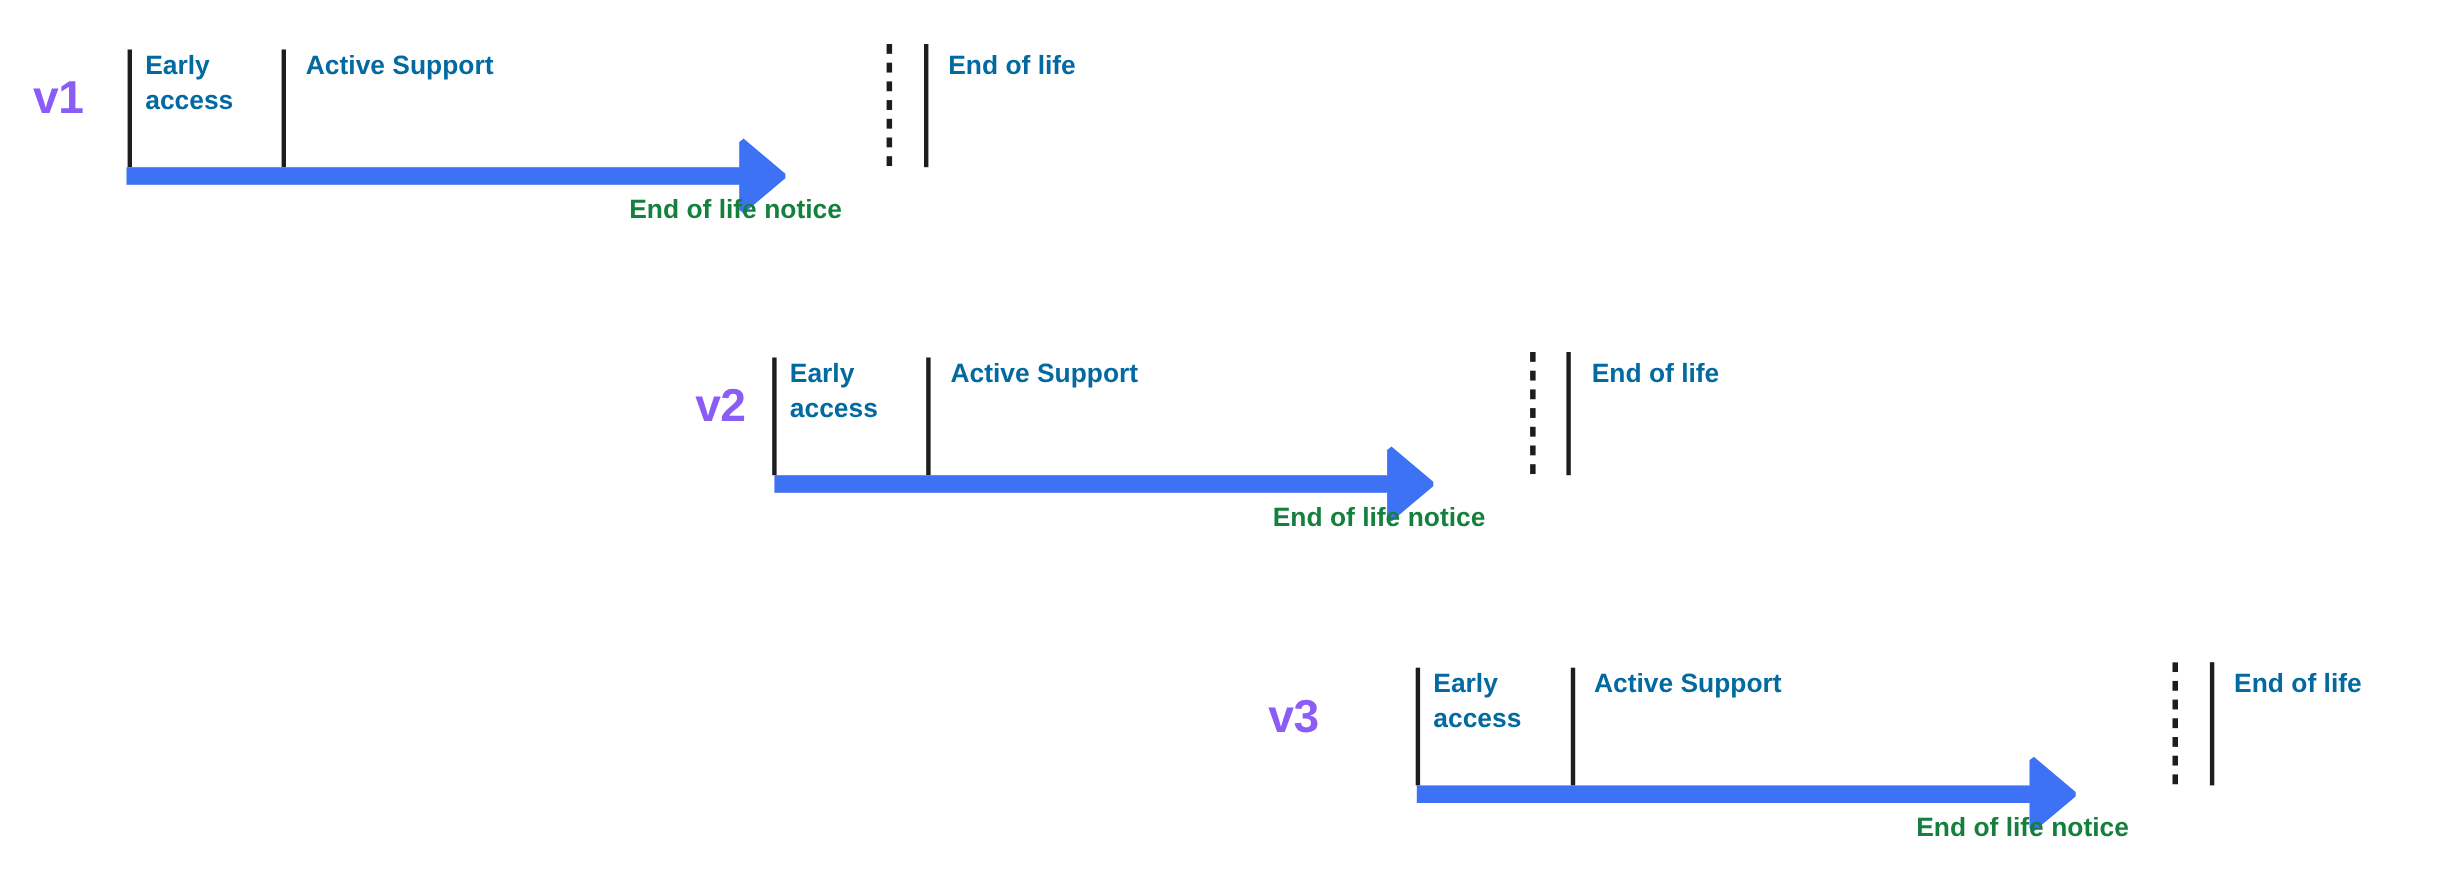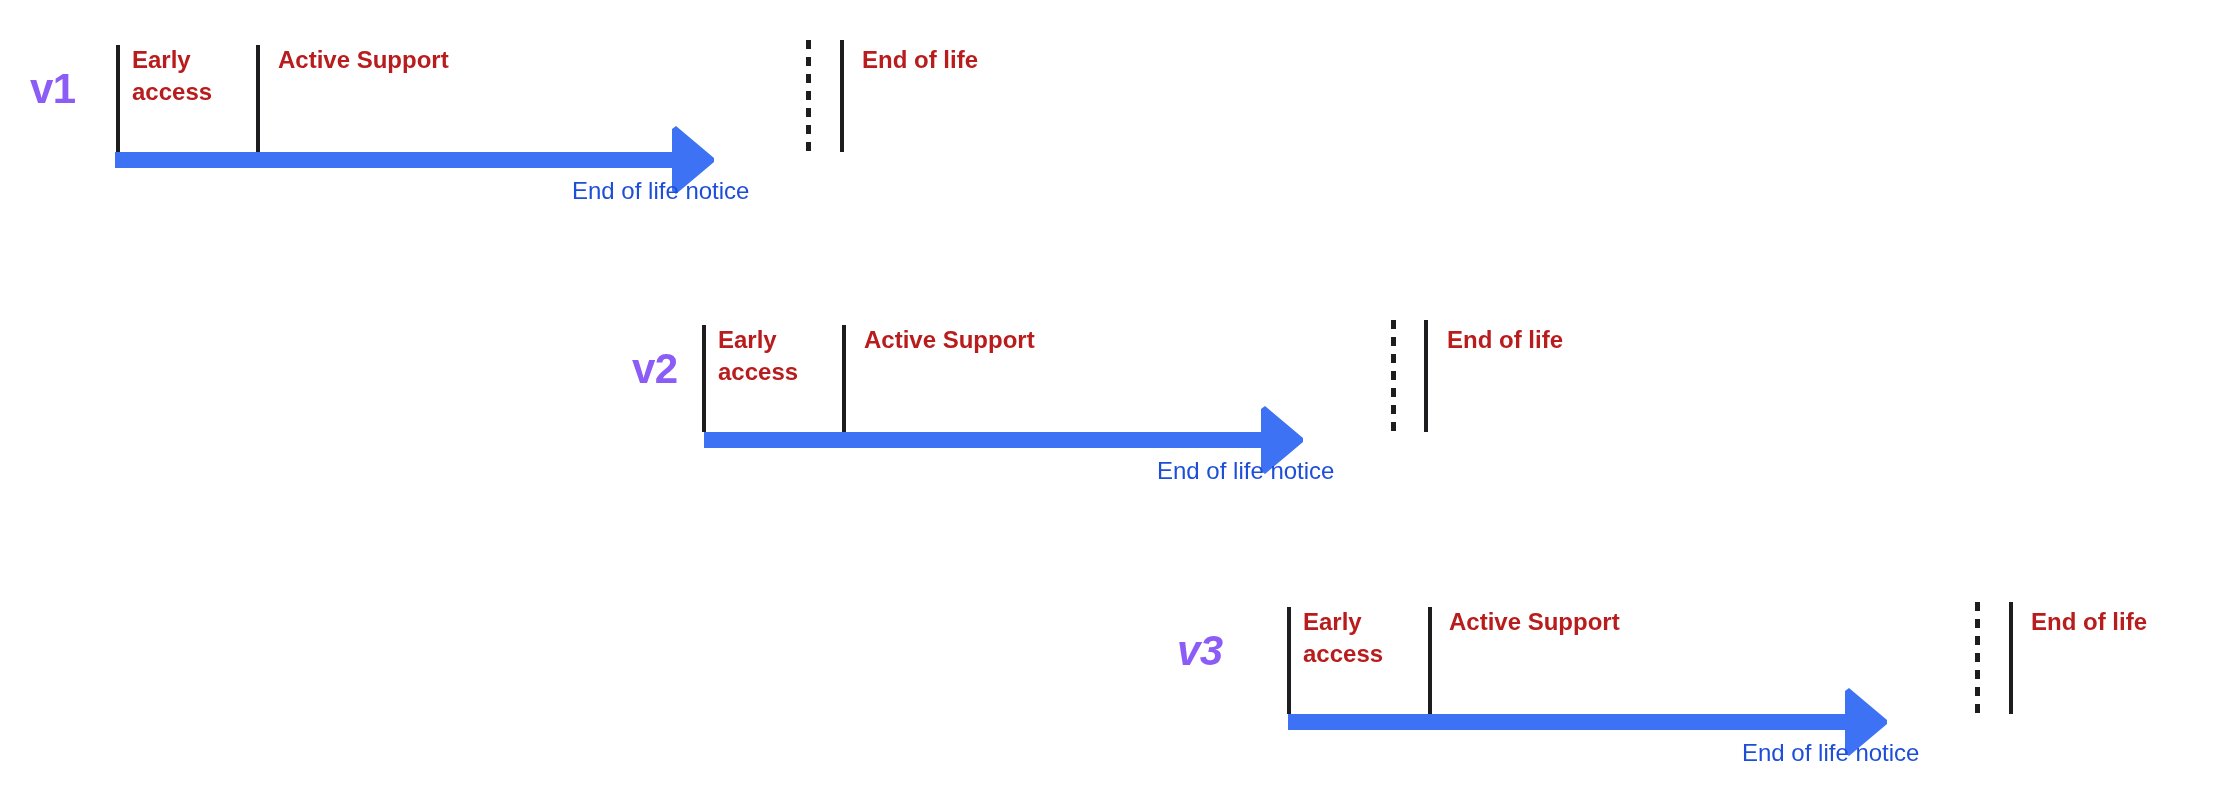--- a/index.html
+++ b/index.html
@@ -74,31 +74,31 @@
     width: 46px;
     height: 72px;
   }
   .lifeline-arrow svg { display: block; }
 
   
   .phase-label {
     position: absolute;
     font-size: 24px;
     font-weight: bold;
-    color: #b91c1c;
+    color: #0369a1;
     line-height: 32px;
     white-space: pre-line;
   }
 
   
   .notice-label {
     position: absolute;
     font-size: 24px;
-    font-weight: normal;
-    color: #1d4ed8;
+    font-weight: bold;
+    color: #15803d;
     line-height: 30px;
     white-space: nowrap;
   }
 </style>
 </head>
 <body>
 
 <div id="canvas">
     <div class="timeline-row">
       <div class="version-label" style="left: 30px; top: 68px;">v1</div>
@@ -130,21 +130,21 @@
           <path d="M4 2 L42 34 L42 38 L4 70 L4 70 L-14 56 L7 38 L7 34 L-14 16 Z" fill="#3E72F5"></path>
         </svg>
       </div>
       <div class="phase-label" style="left: 718px; top: 324px;">Early
 access</div>
       <div class="phase-label" style="left: 864px; top: 324px;">Active Support</div>
       <div class="phase-label" style="left: 1447px; top: 324px;">End of life</div>
       <div class="notice-label" style="left: 1157px; top: 456px;">End of life notice</div>
     </div>
     <div class="timeline-row">
-      <div class="version-label" style="left: 1177px; top: 630px; font-style: italic;">v3</div>
+      <div class="version-label" style="left: 1153px; top: 630px;">v3</div>
       <div class="tick" style="left: 1287px; top: 607px; height: 107px;"></div>
       <div class="tick" style="left: 1428px; top: 607px; height: 107px;"></div>
       <div class="tick-dashed" style="left: 1975px; top: 602px; height: 112px;"></div>
       <div class="tick" style="left: 2009px; top: 602px; height: 112px;"></div>
       <div class="lifeline-bar" style="left: 1288px; top: 714px; width: 578px; background: rgb(62, 114, 245);"></div>
       <div class="lifeline-arrow" style="left: 1845px; top: 686px;">
         <svg width="46" height="72" viewBox="0 0 46 72">
           <path d="M4 2 L42 34 L42 38 L4 70 L4 70 L-14 56 L7 38 L7 34 L-14 16 Z" fill="#3E72F5"></path>
         </svg>
       </div>

